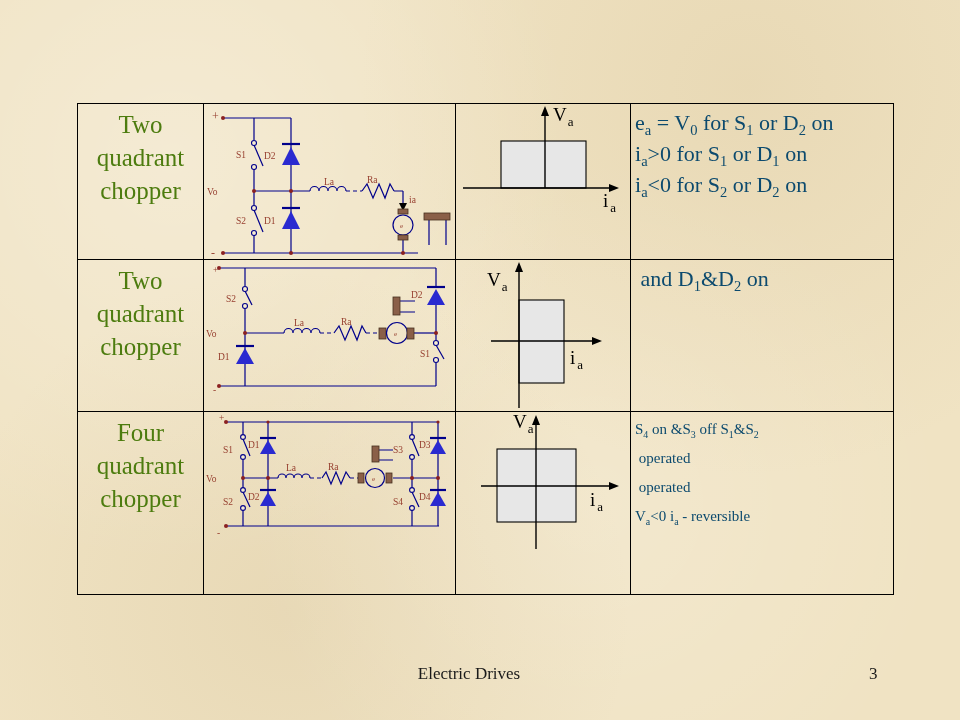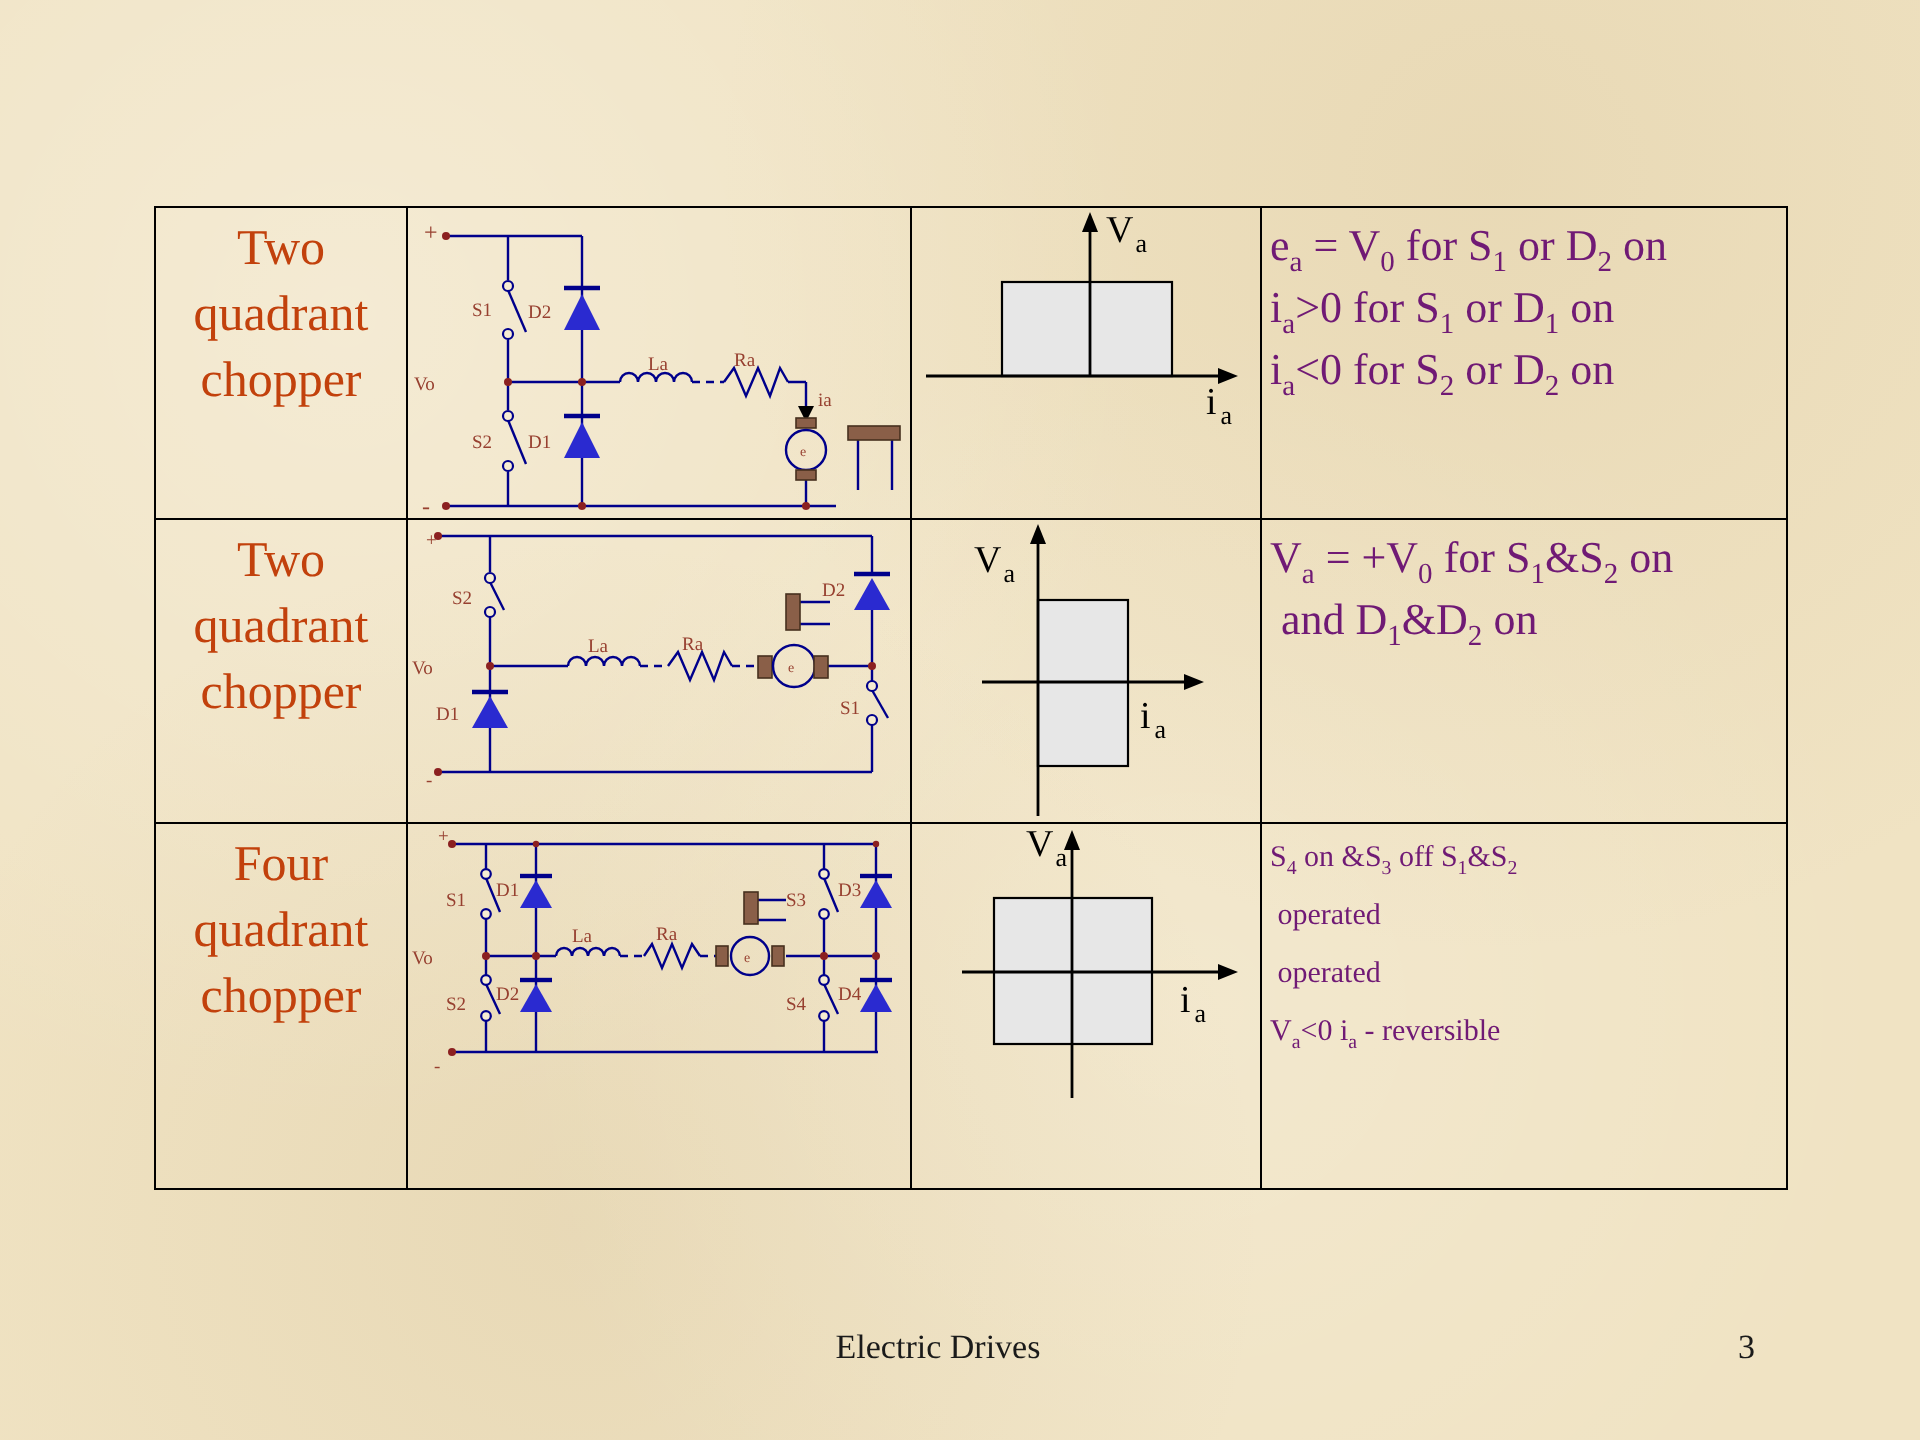--- a/index.html
+++ b/index.html
@@ -10,22 +10,22 @@
       radial-gradient(circle at 18% 22%, rgba(255,255,255,.28), transparent 42%),
       radial-gradient(circle at 78% 12%, rgba(186,156,98,.14), transparent 40%),
       radial-gradient(circle at 62% 70%, rgba(255,255,255,.18), transparent 45%),
       radial-gradient(circle at 30% 85%, rgba(173,142,86,.12), transparent 38%); }
   .ctable { position:absolute; left:77px; top:103px; width:816px; height:491px;
             display:grid; grid-template-columns:126px 252px 175px 263px;
             grid-template-rows:156px 152px 183px;
             border-top:1px solid #000; border-left:1px solid #000; z-index:2; }
   .cell { border-right:1px solid #000; border-bottom:1px solid #000;
           box-sizing:border-box; overflow:hidden; position:relative; }
-  .title-text { padding-top:4px; text-align:center; font-size:25px; line-height:33px; color:#c2410c; }
-  .desc-cell { padding:3px 4px 0 4px; font-size:22px; line-height:31px; color:#701a75; }
+  .title-text { padding-top:4px; text-align:center; font-size:25px; line-height:33px; color:#4d7c0f; }
+  .desc-cell { padding:3px 4px 0 4px; font-size:22px; line-height:31px; color:#0c4a6e; }
   .desc-cell.tight { font-size:15px; line-height:29px; padding-top:3px; }
   .dline { white-space:nowrap; }
   sub { font-size:66%; line-height:0; }
   svg { display:block; }
   .w   { stroke:#00008b; stroke-width:1.2; fill:none; }
   .bar { stroke:#00008b; stroke-width:2.2; fill:none; }
   .dio { fill:#2a2ad0; }
   .sw  { fill:#f6ecd2; stroke:#00008b; stroke-width:1.1; }
   .dot { fill:#8b2020; }
   .brush { fill:#8a5f48; stroke:#46301e; stroke-width:0.8; }
@@ -201,21 +201,20 @@
         <path class="axis" d="M63,148 V11"></path>
         <path class="ah" d="M59,12 L67,12 L63,2 Z"></path>
         <path class="axis" d="M35,81 H136"></path>
         <path class="ah" d="M136,77 L136,85 L146,81 Z"></path>
         <text class="axlabel" x="31" y="26"><tspan>V</tspan><tspan class="axsub" dy="5" dx="1">a</tspan></text>
         <text class="axlabel" x="114" y="104"><tspan>i</tspan><tspan class="axsub" dy="5" dx="2">a</tspan></text>
       </svg>
     </div>
 
     <div class="cell desc-cell">
-      <div class="dline">V<sub>a</sub> = +V<sub>0</sub> for S<sub>1</sub>&amp;S<sub>2</sub> on</div>
       <div class="dline">&nbsp;and D<sub>1</sub>&amp;D<sub>2</sub> on</div>
     </div>
 
     <div class="cell">
       <div class="title-text">Four quadrant chopper</div>
     </div>
 
     <div class="cell">
       <svg width="251" height="182" viewBox="0 0 251 182">
         <g>

